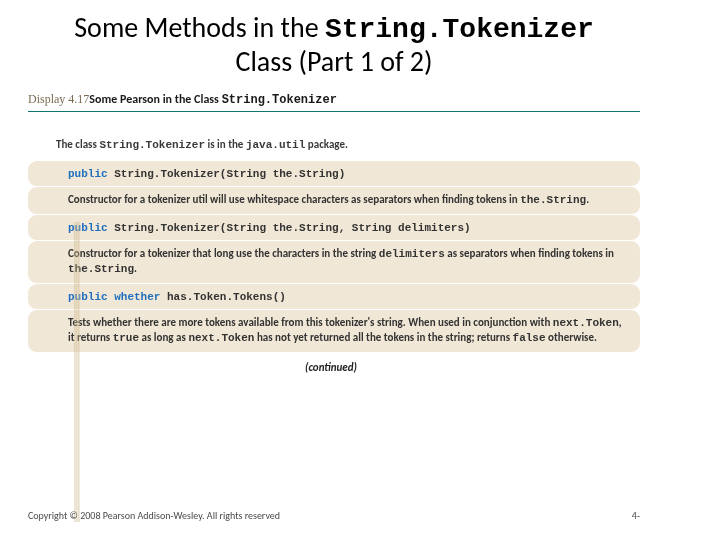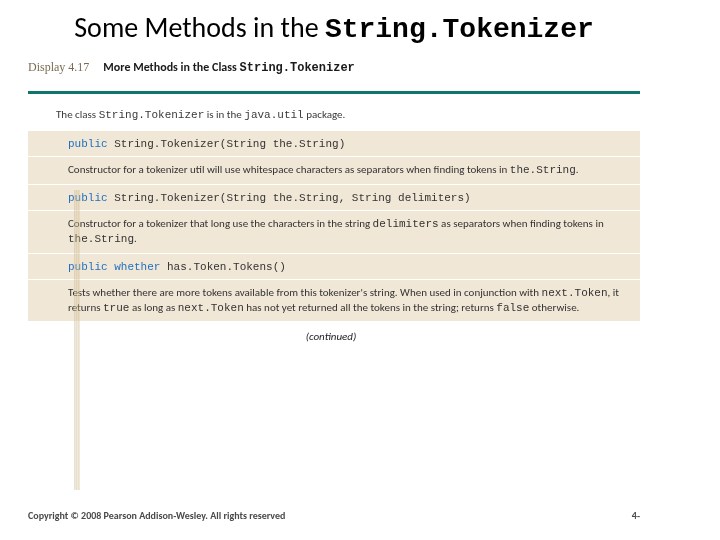--- a/index.html
+++ b/index.html
@@ -1,57 +1,59 @@
 <!DOCTYPE html>
 <html><head>
 <meta charset="utf-8">
 <style>
   * { margin: 0; padding: 0; box-sizing: border-box; }
   html, body { width: 720px; height: 540px; background: #fff; font-family: Calibri, Arial, sans-serif; }
   .slide { position: relative; width: 668px; height: 540px; padding: 12px 28px 0 28px; }
   .title { font-size: 28px; font-weight: 400; text-align: center; line-height: 1.15; color: #000; margin-bottom: 14px; }
   .title .mono { font-family: "Courier New", monospace; font-weight: 700; }
   .display-block { position: relative; }
-  .disp-header { display: flex; align-items: baseline; gap: 14px; padding-bottom: 16px; border-bottom: 3px solid #0f766e; }
+  .disp-header { display: flex; align-items: baseline; padding-bottom: 4px; border-bottom: 1px solid #0f766e; }
   .disp-label { color: #7a6b52; font-size: 12px; font-family: Georgia, serif; }
   .disp-title { color: #1a1a1a; font-size: 12px; font-weight: 700; }
   .disp-title .mono { font-family: "Courier New", monospace; }
-  .section { margin-top: 14px; }
+  .section { margin-top: 26px; font-weight: bold; }
   .intro { font-size: 11px; color: #3a3a3a; padding: 0 4px 10px 28px; }
   .intro .mono, .desc .mono, .sig .mono { font-family: "Courier New", monospace; }
   .sig-box, .desc-box {
     background: #f1e7d6;
     border-bottom: 1px solid #fff;
     padding: 6px 10px 6px 40px;
     font-size: 11px;
     color: #333;
+    border-radius: 9px;
   }
   .sig { font-family: "Courier New", monospace; }
   .sig .kw { color: #1f6fbf; }
   .desc-box { font-family: Calibri, Arial, sans-serif; line-height: 1.35; }
   .continued { text-align: center; font-size: 11px; font-style: italic; color: #222; padding: 8px 6px 0 0; }
-  .footer { position: absolute; bottom: 18px; left: 28px; right: 28px; display: flex; justify-content: space-between; font-size: 10px; color: #4a4a4a; font-weight: bold; }
+  .footer { position: absolute; bottom: 18px; left: 28px; right: 28px; display: flex; justify-content: space-between; font-size: 10px; color: #4a4a4a; }
   .sidebar { position: absolute; left: 46px; top: 130px; width: 6px; height: 300px; background: repeating-linear-gradient(90deg, #c9b48a 0 1px, #d8c7a2 1px 2px); opacity: 0.4; }
 </style>
 </head>
 <body>
 
 <div class="slide">
 
   <h1 class="title">
     <span>Some Methods in the </span><span class="mono">String.Tokenizer</span><br>
+    <span> Class (Part 1 of 2)</span>
   </h1>
 
   <div class="display-block">
     <div class="sidebar"></div>
 
     <div class="disp-header">
       <span class="disp-label">Display 4.17</span>
       <span class="disp-title">
-        <span>More Methods in the Class </span><span class="mono">String.Tokenizer</span>
+        <span>Some Pearson in the Class </span><span class="mono">String.Tokenizer</span>
       </span>
     </div>
 
     <div class="section">
       <div class="intro">
         <span>The class </span><span class="mono">String.Tokenizer</span><span> is in the </span><span class="mono">java.util</span><span> package.</span>
       </div>
 
       <div class="sig-box">
         <span class="sig"><span class="kw">public</span><span> String.Tokenizer(String the.String)</span></span>

